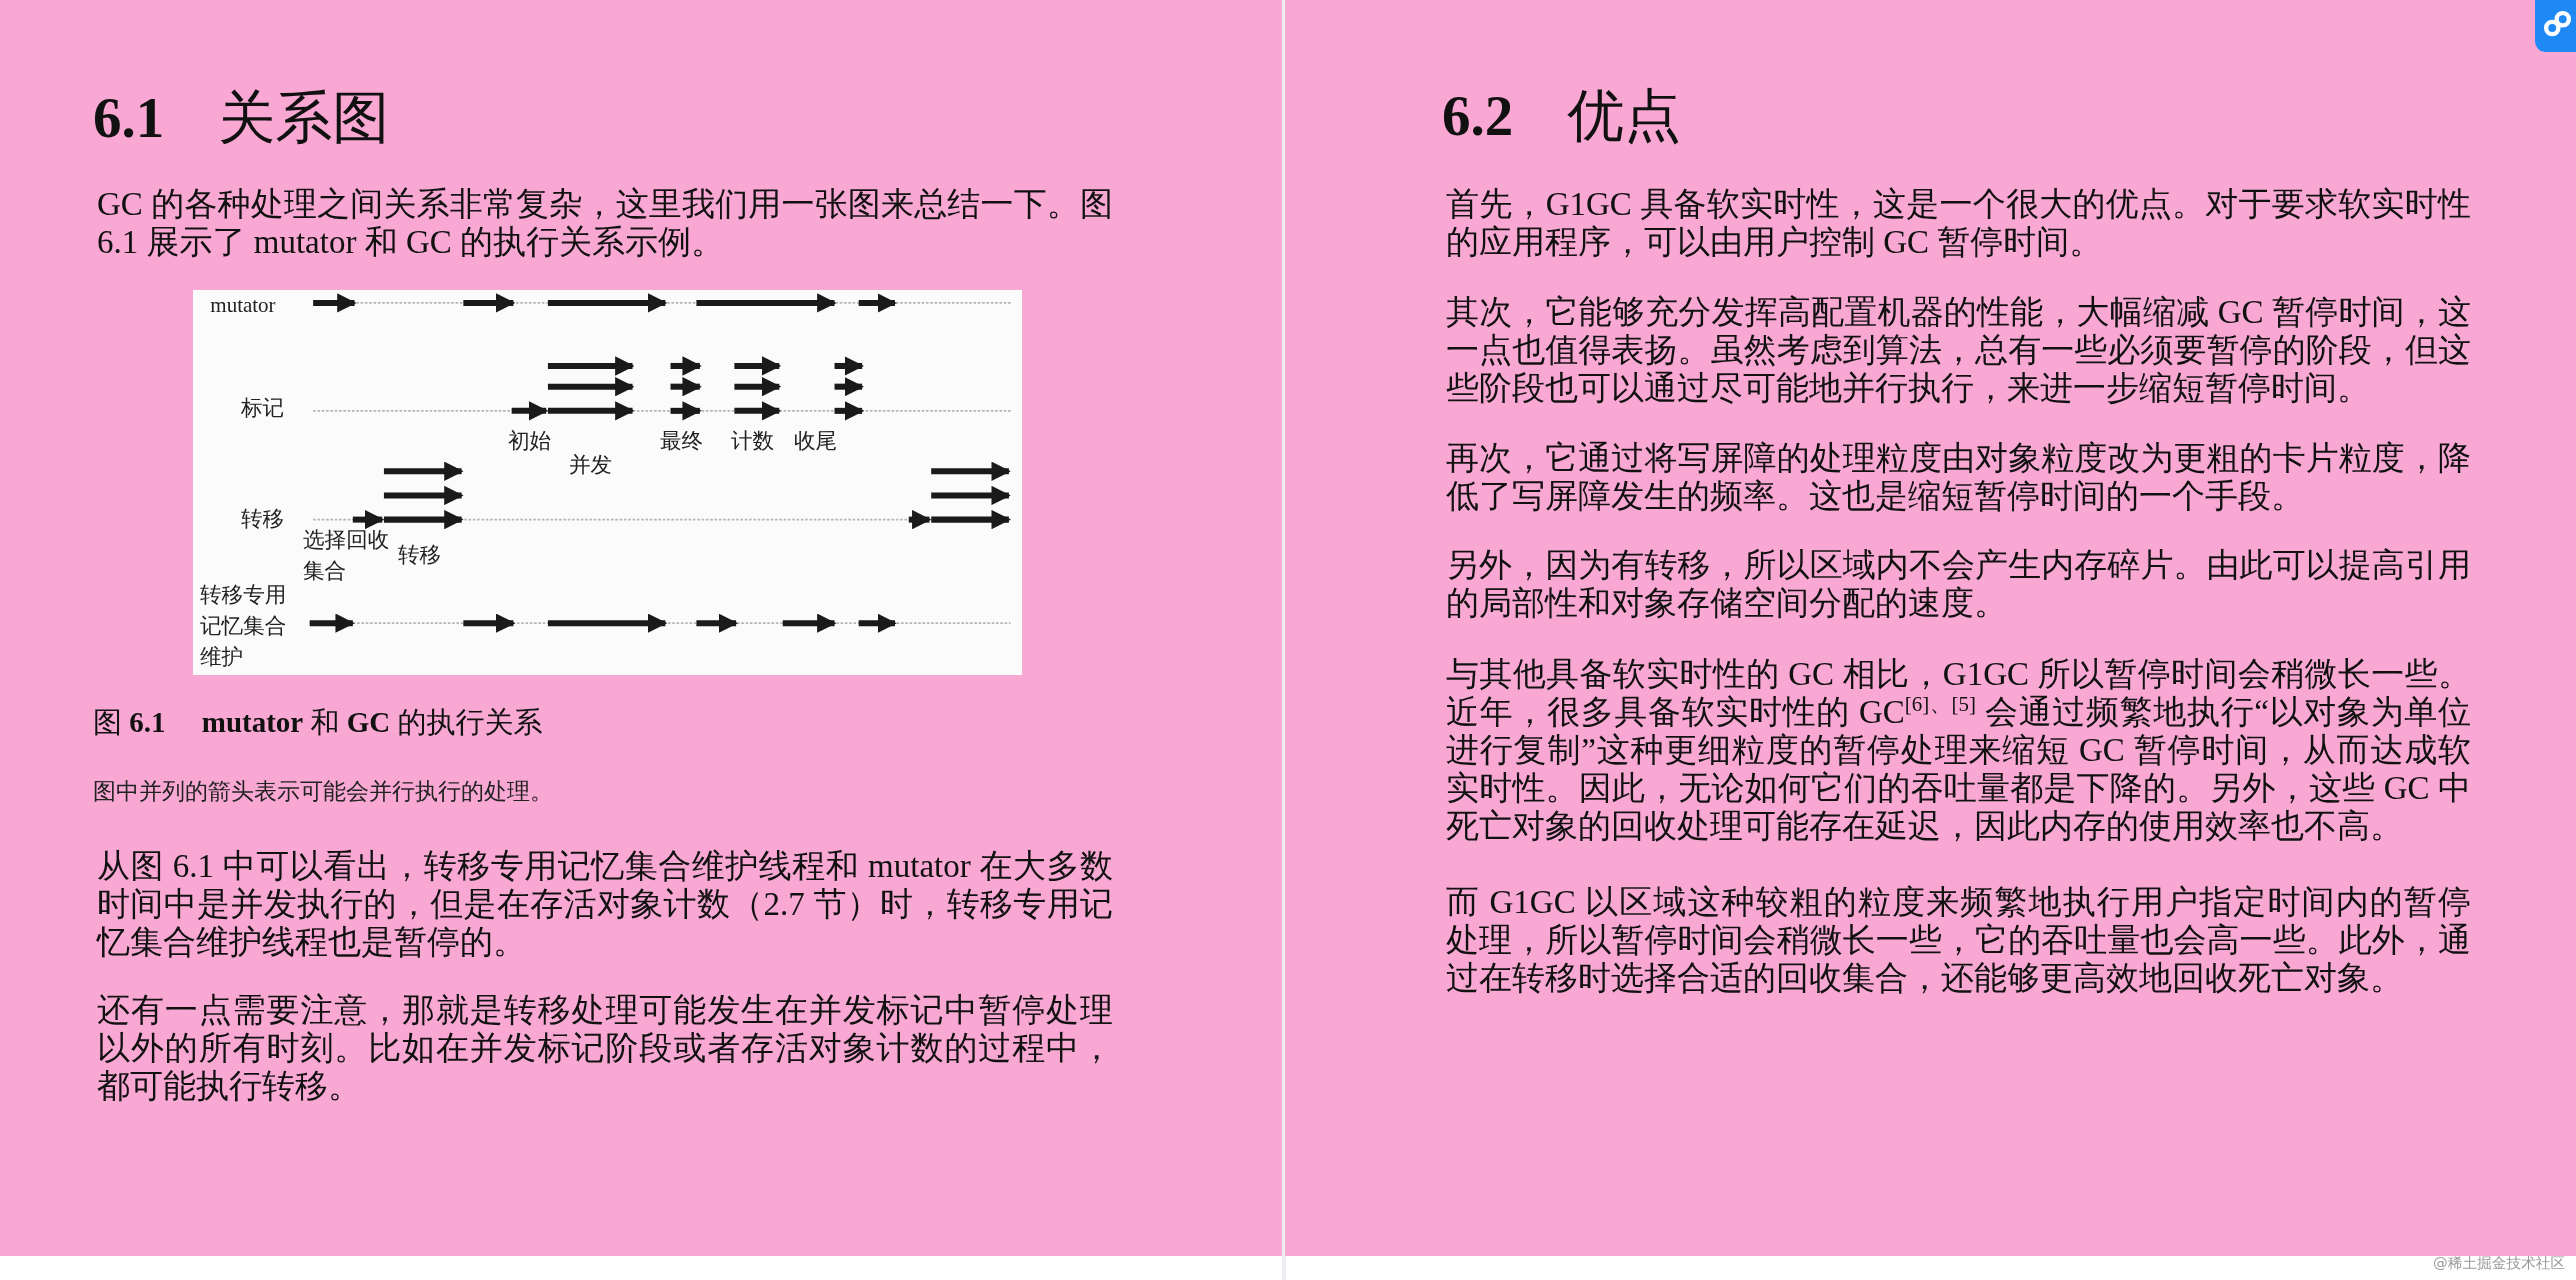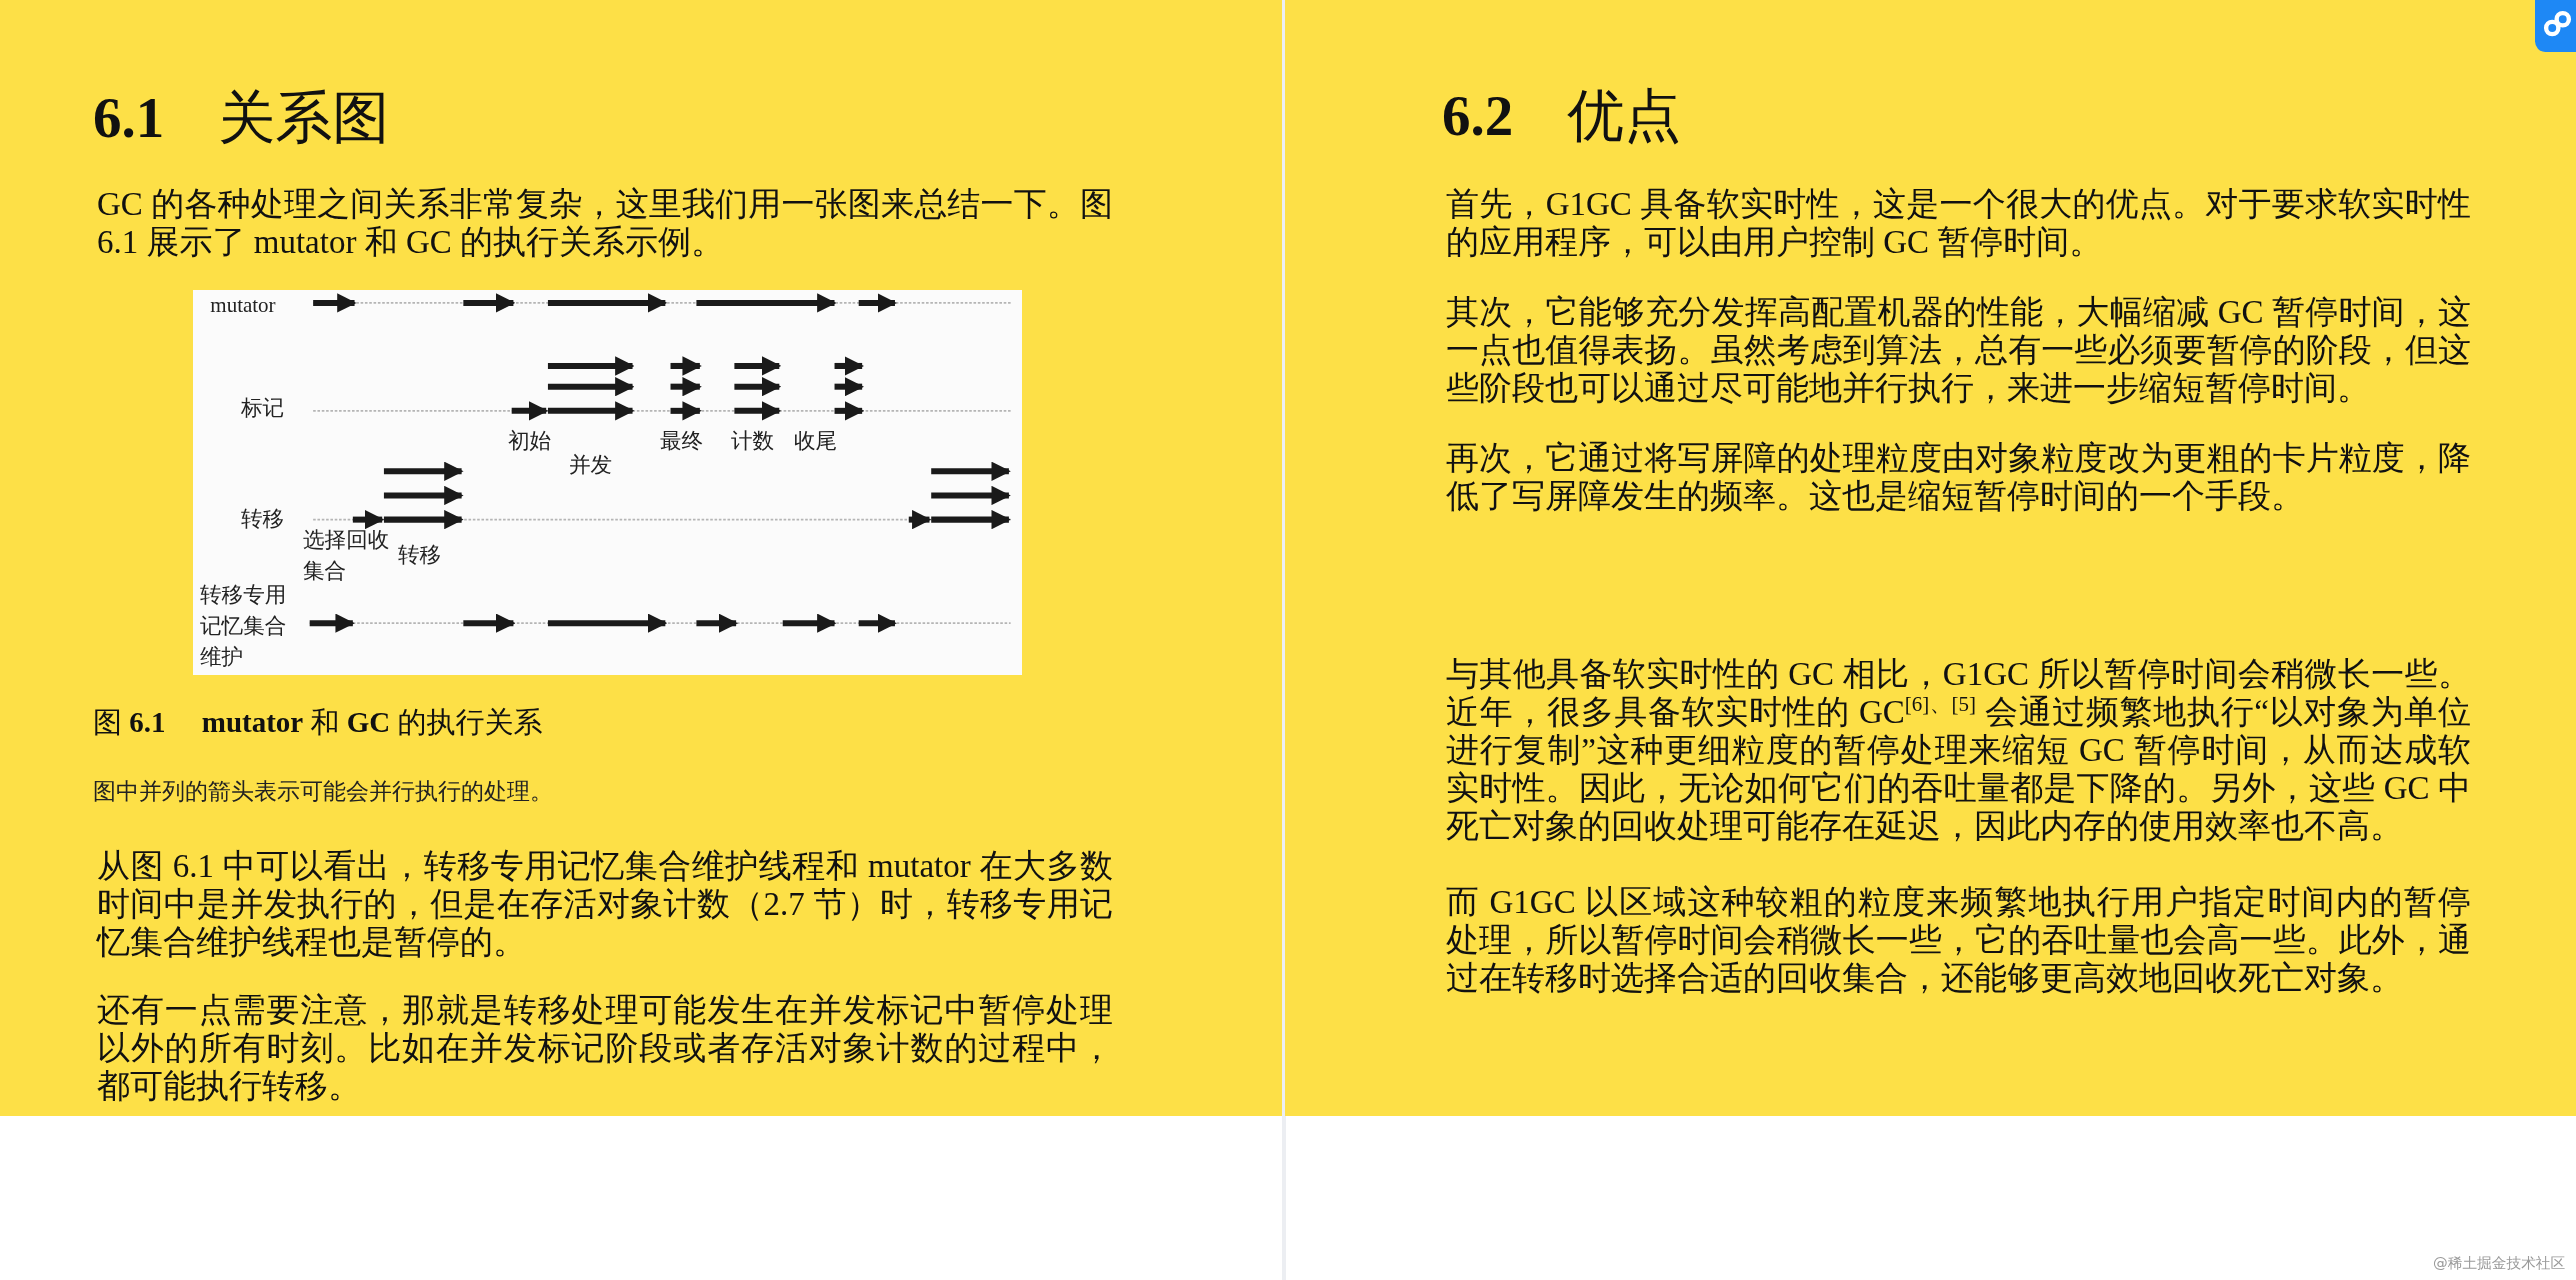--- a/index.html
+++ b/index.html
@@ -1,21 +1,21 @@
 <!DOCTYPE html>
 <html style="font-size:14px"><head>
 <meta charset="utf-8">
 <style>
   html, body { margin:0; padding:0; }
   body {
     width:2576px; height:1280px; position:relative; overflow:hidden;
     background:#ffffff; color:#111;
     font-family: "Liberation Serif", "DejaVu Serif", serif;
   }
-  .page { position:absolute; top:0; height:1116px; background:#fde047; }
+  .page { position:absolute; top:0; height:1256px; background:#f9a8d4; }
   .page-left { left:0; width:1282px; }
   .page-right { left:1285px; width:1291px; }
   .divider { position:absolute; left:1282px; top:0; width:3.5px; height:1280px; background:#eceef2; }
 
   .section-heading { position:absolute; margin:0; font-weight:normal; font-size:57px; line-height:69px; white-space:nowrap; color:#111; }
   .section-heading .num { font-weight:bold; margin-right:54px; }
   .section-heading .title { font-weight:normal; }
 
   .para { position:absolute; margin:4px; font-size:33px; line-height:38px; color:#111; text-align:justify; }
   .para sup { font-size:21px; line-height:0; }
@@ -128,20 +128,21 @@
 </div>
 
 <div class="divider"></div>
 
 <div class="page page-right">
   <h1 class="section-heading" style="left:157px; top:81px;"><span class="num">6.2</span><span class="title">优点</span></h1>
 
   <p class="para" style="left:157px; top:181px; width:1025px;">首先，G1GC 具备软实时性，这是一个很大的优点。对于要求软实时性的应用程序，可以由用户控制 GC 暂停时间。</p>
   <p class="para" style="left:157px; top:435px; width:1025px;">再次，它通过将写屏障的处理粒度由对象粒度改为更粗的卡片粒度，降低了写屏障发生的频率。这也是缩短暂停时间的一个手段。</p>
   <p class="para" style="left:157px; top:289px; width:1025px;">其次，它能够充分发挥高配置机器的性能，大幅缩减 GC 暂停时间，这一点也值得表扬。虽然考虑到算法，总有一些必须要暂停的阶段，但这些阶段也可以通过尽可能地并行执行，来进一步缩短暂停时间。</p>
+  <p class="para" style="left:157px; top:542px; width:1025px;">另外，因为有转移，所以区域内不会产生内存碎片。由此可以提高引用的局部性和对象存储空间分配的速度。</p>
   <p class="para" style="left:157px; top:651px; width:1025px;"><span>与其他具备软实时性的 GC 相比，G1GC 所以暂停时间会稍微长一些。近年，很多具备软实时性的 GC</span><sup>[6]、[5]</sup><span> 会通过频繁地执行“以对象为单位进行复制”这种更细粒度的暂停处理来缩短 GC 暂停时间，从而达成软实时性。因此，无论如何它们的吞吐量都是下降的。另外，这些 GC 中死亡对象的回收处理可能存在延迟，因此内存的使用效率也不高。</span></p>
   <p class="para" style="left:157px; top:879px; width:1025px;">而 G1GC 以区域这种较粗的粒度来频繁地执行用户指定时间内的暂停处理，所以暂停时间会稍微长一些，它的吞吐量也会高一些。此外，通过在转移时选择合适的回收集合，还能够更高效地回收死亡对象。</p>
 </div>
 
 <div class="corner-badge">
   <svg width="35" height="35" viewBox="0 0 40 40">
     <circle cx="14" cy="24" r="7" fill="none" stroke="#fff" stroke-width="5"></circle>
     <circle cx="26" cy="14" r="7" fill="none" stroke="#fff" stroke-width="5"></circle>
   </svg>
 </div>

